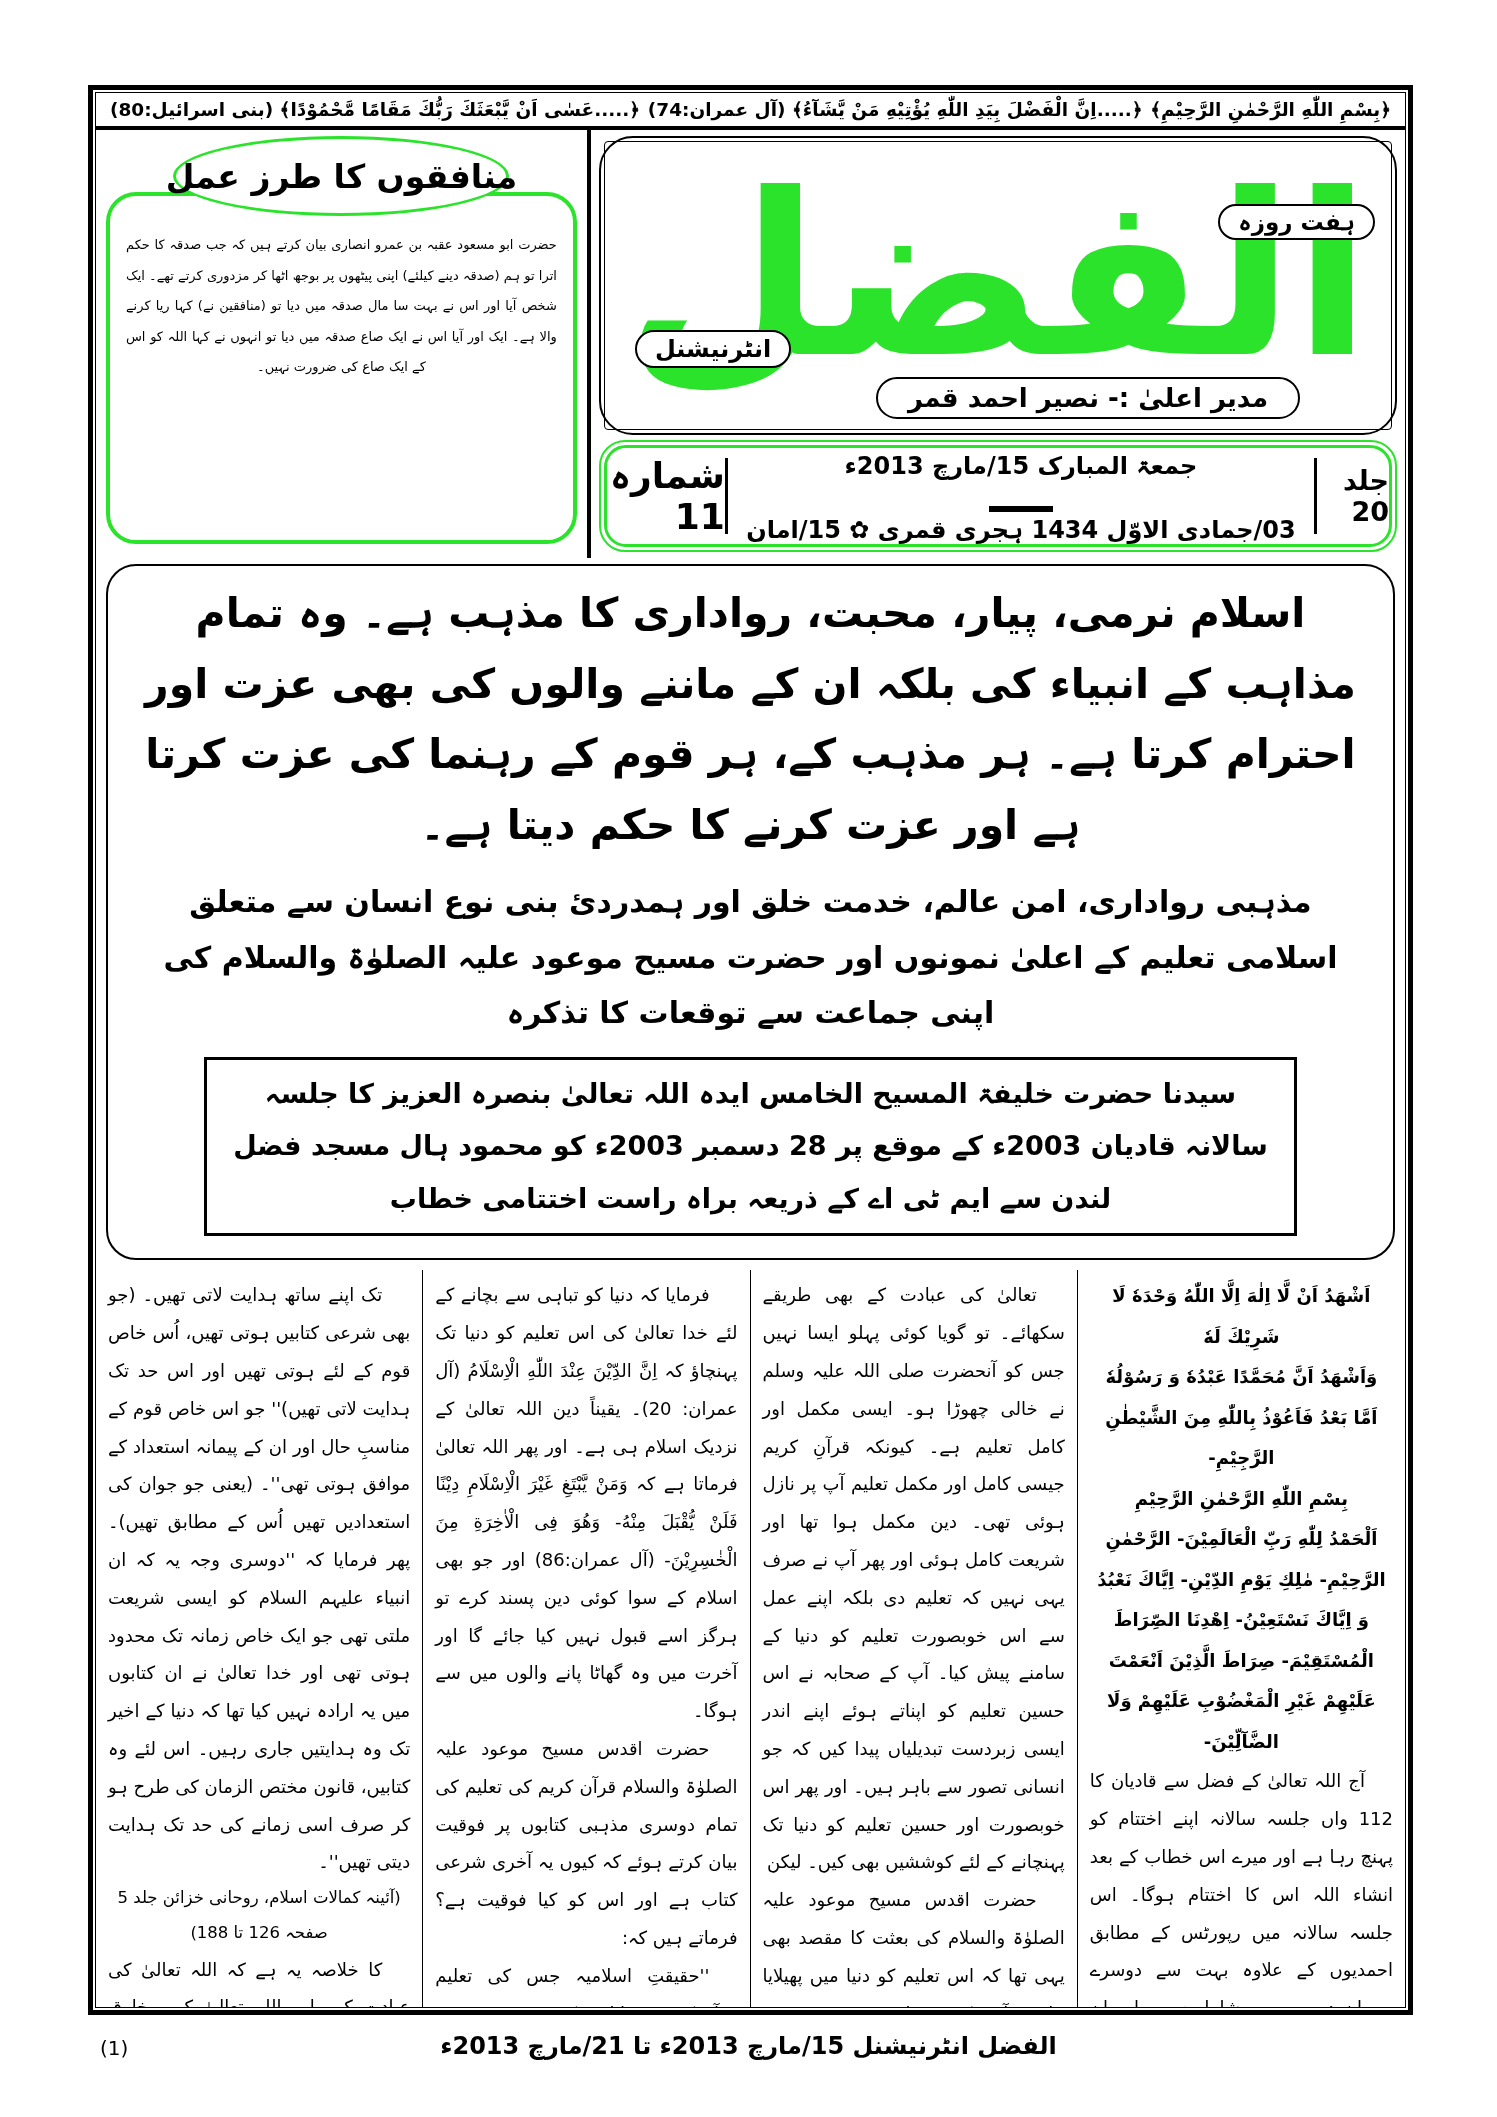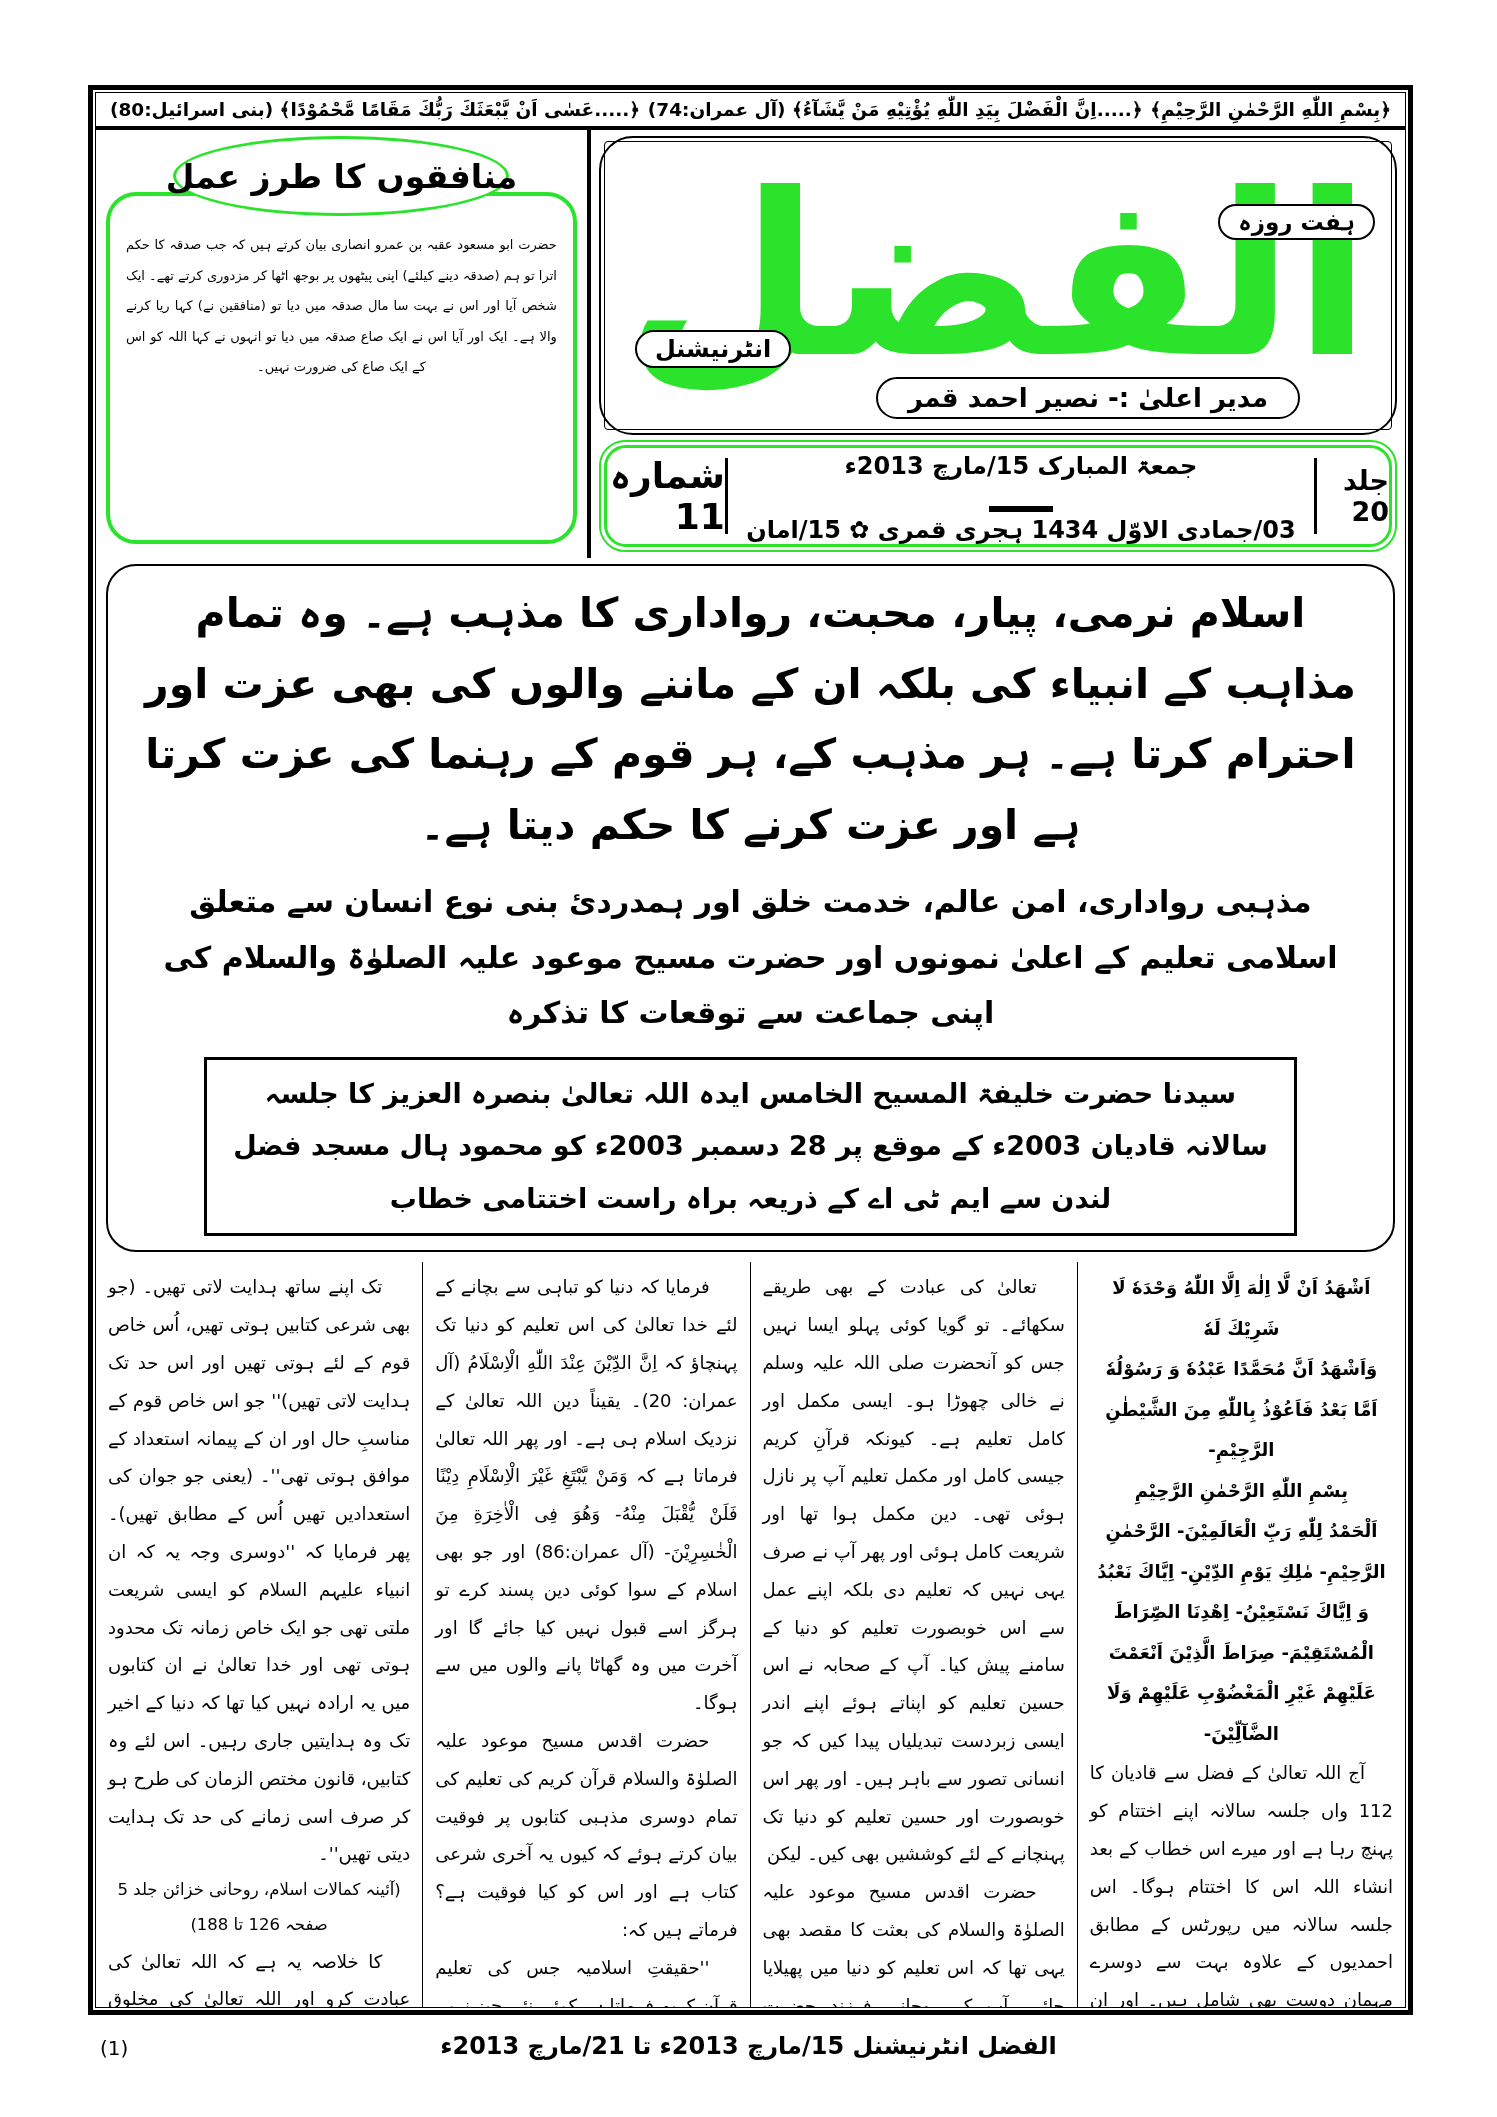--- a/index.html
+++ b/index.html
@@ -66,21 +66,21 @@
     font-size:33px;font-weight:bold;white-space:nowrap;
   }
   .hadith-body{
     border:4.5px solid var(--green);border-radius:30px;background:#fff;
     padding:34px 16px 8px 16px;height:352px;box-sizing:border-box;overflow:hidden;
   }
   .hadith-text{font-size:13px;line-height:2.35;text-align:justify;text-align-last:center;font-weight:400;}
   
   .headline-box{
     flex:0 0 auto;margin:6px 10px;border:2.5px solid #000;border-radius:30px;
-    padding:12px 22px 12px 22px;box-sizing:border-box;
+    padding:12px 22px 20px 22px;box-sizing:border-box;
   }
   .headline{font-size:41px;font-weight:bold;text-align:center;line-height:1.72;}
   .subheadline{font-size:30px;font-weight:bold;text-align:center;line-height:1.85;margin-top:14px;}
   .announce-box{
     margin:16px auto 2px auto;width:88%;border:3.5px solid #000;
     padding:8px 18px;box-sizing:border-box;
     font-size:27px;font-weight:bold;text-align:center;line-height:1.95;
   }
   
   .body-columns{

